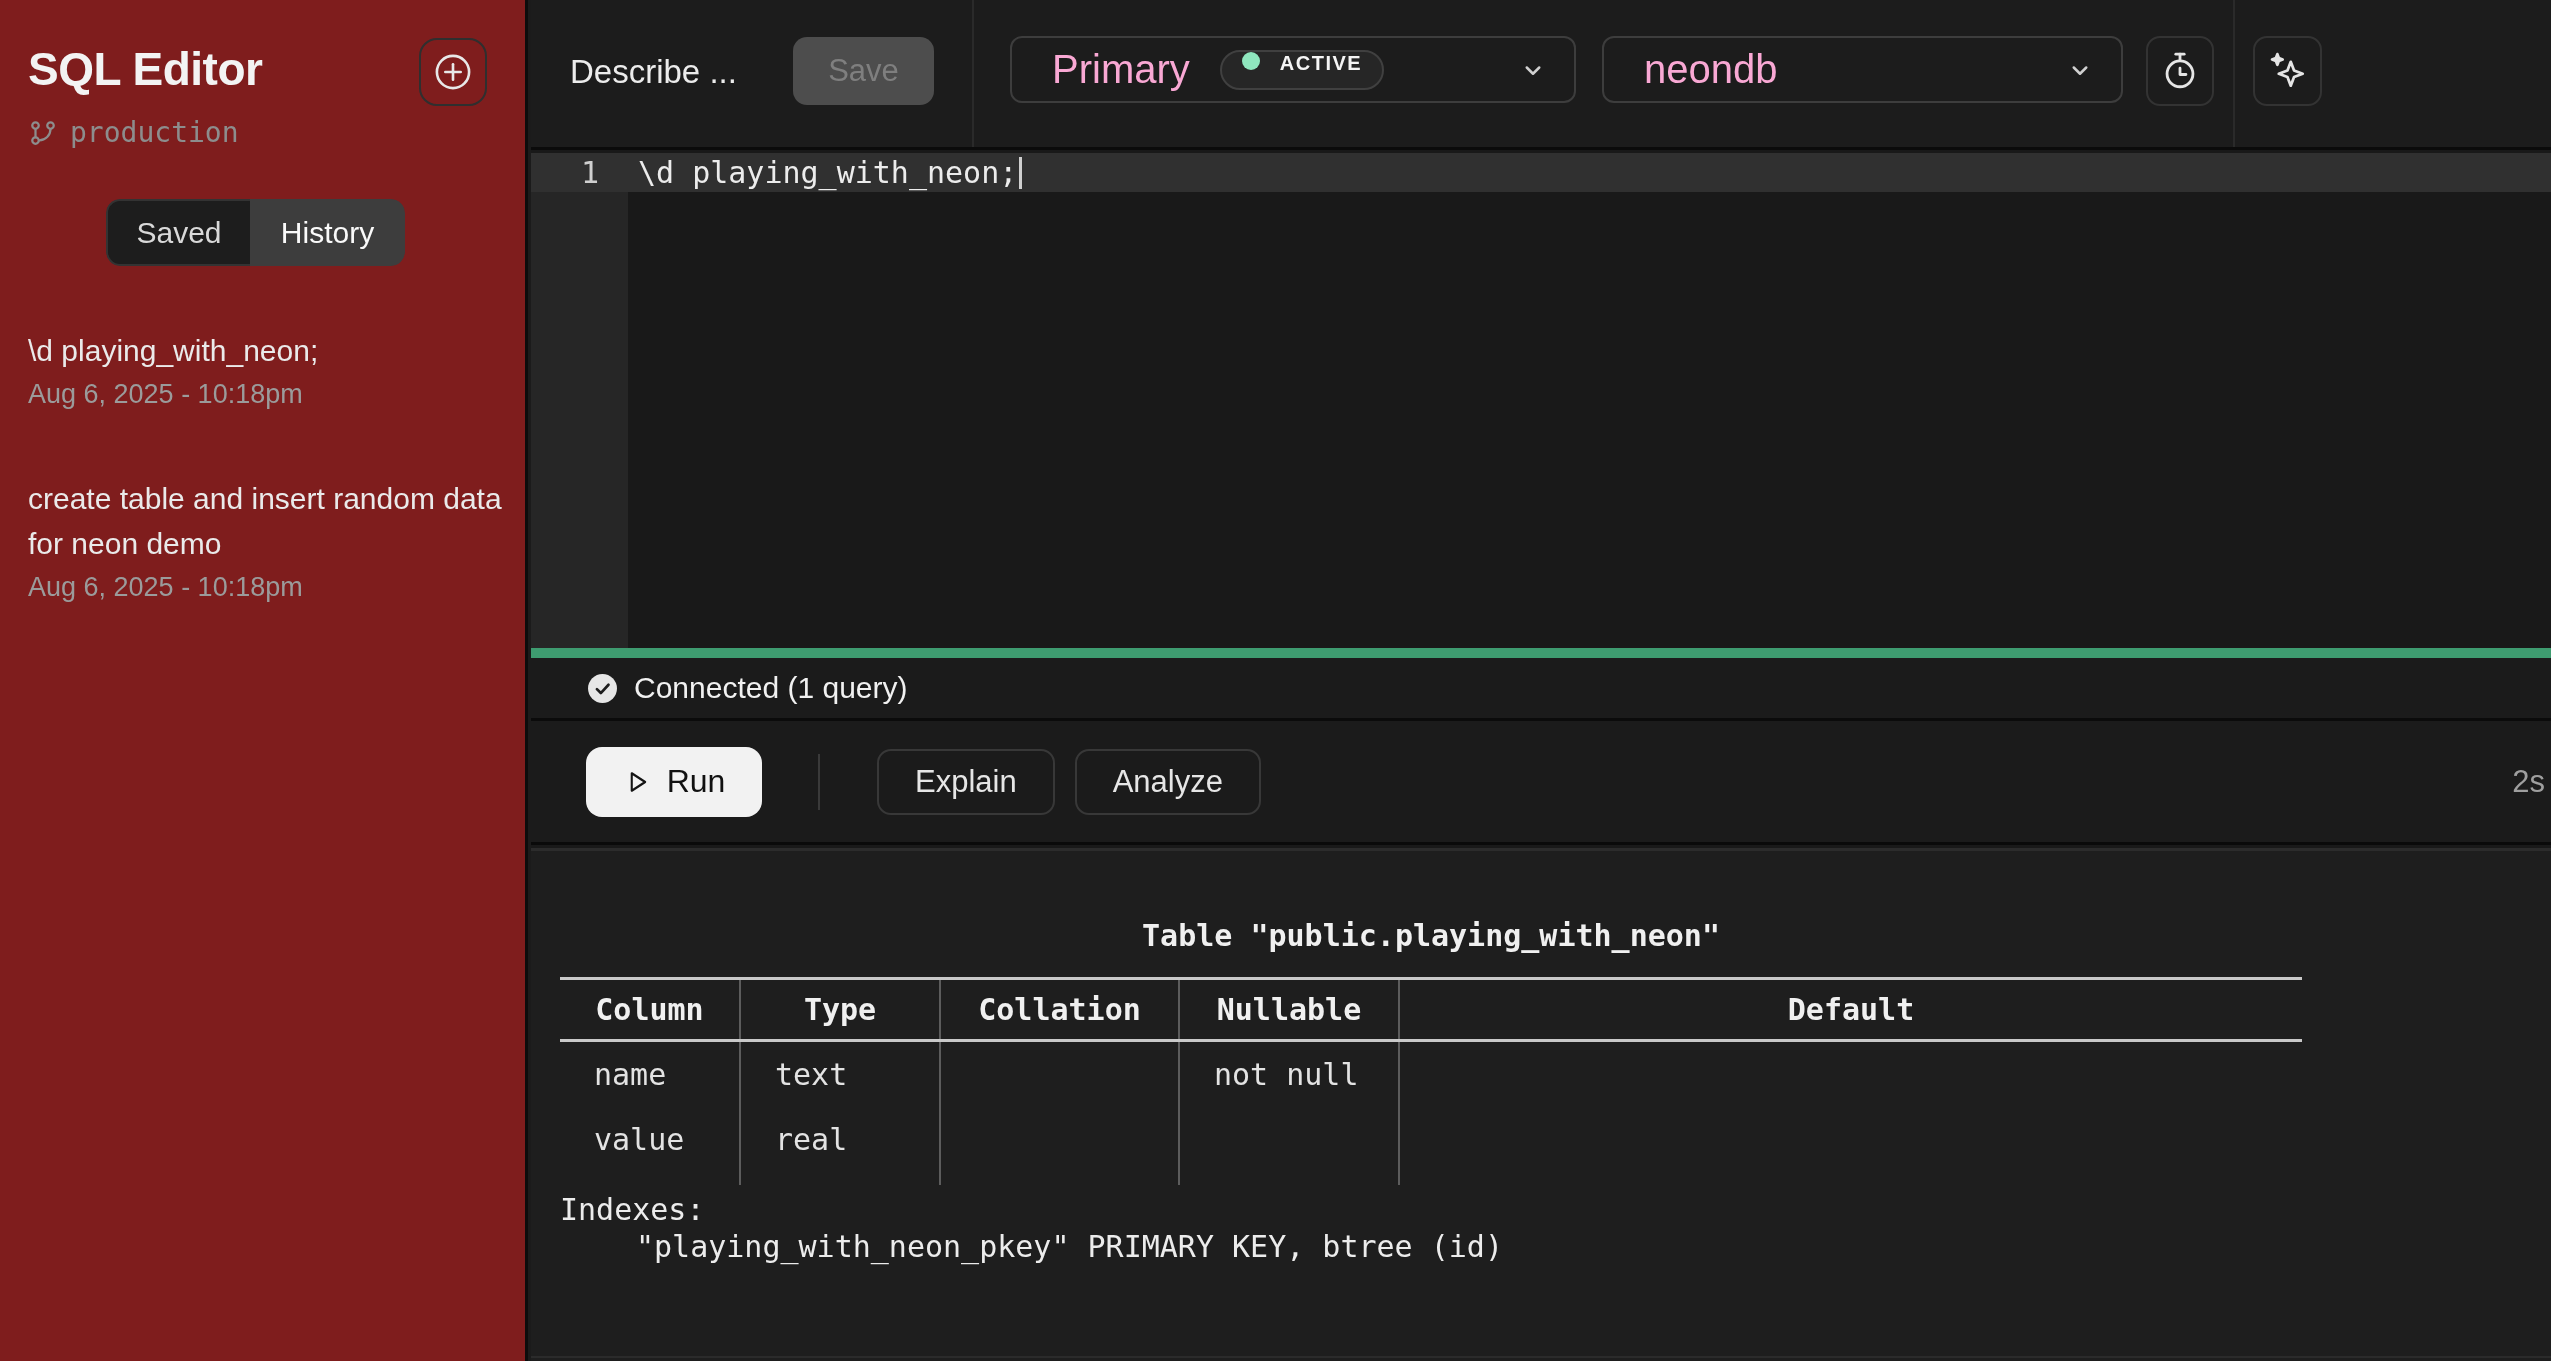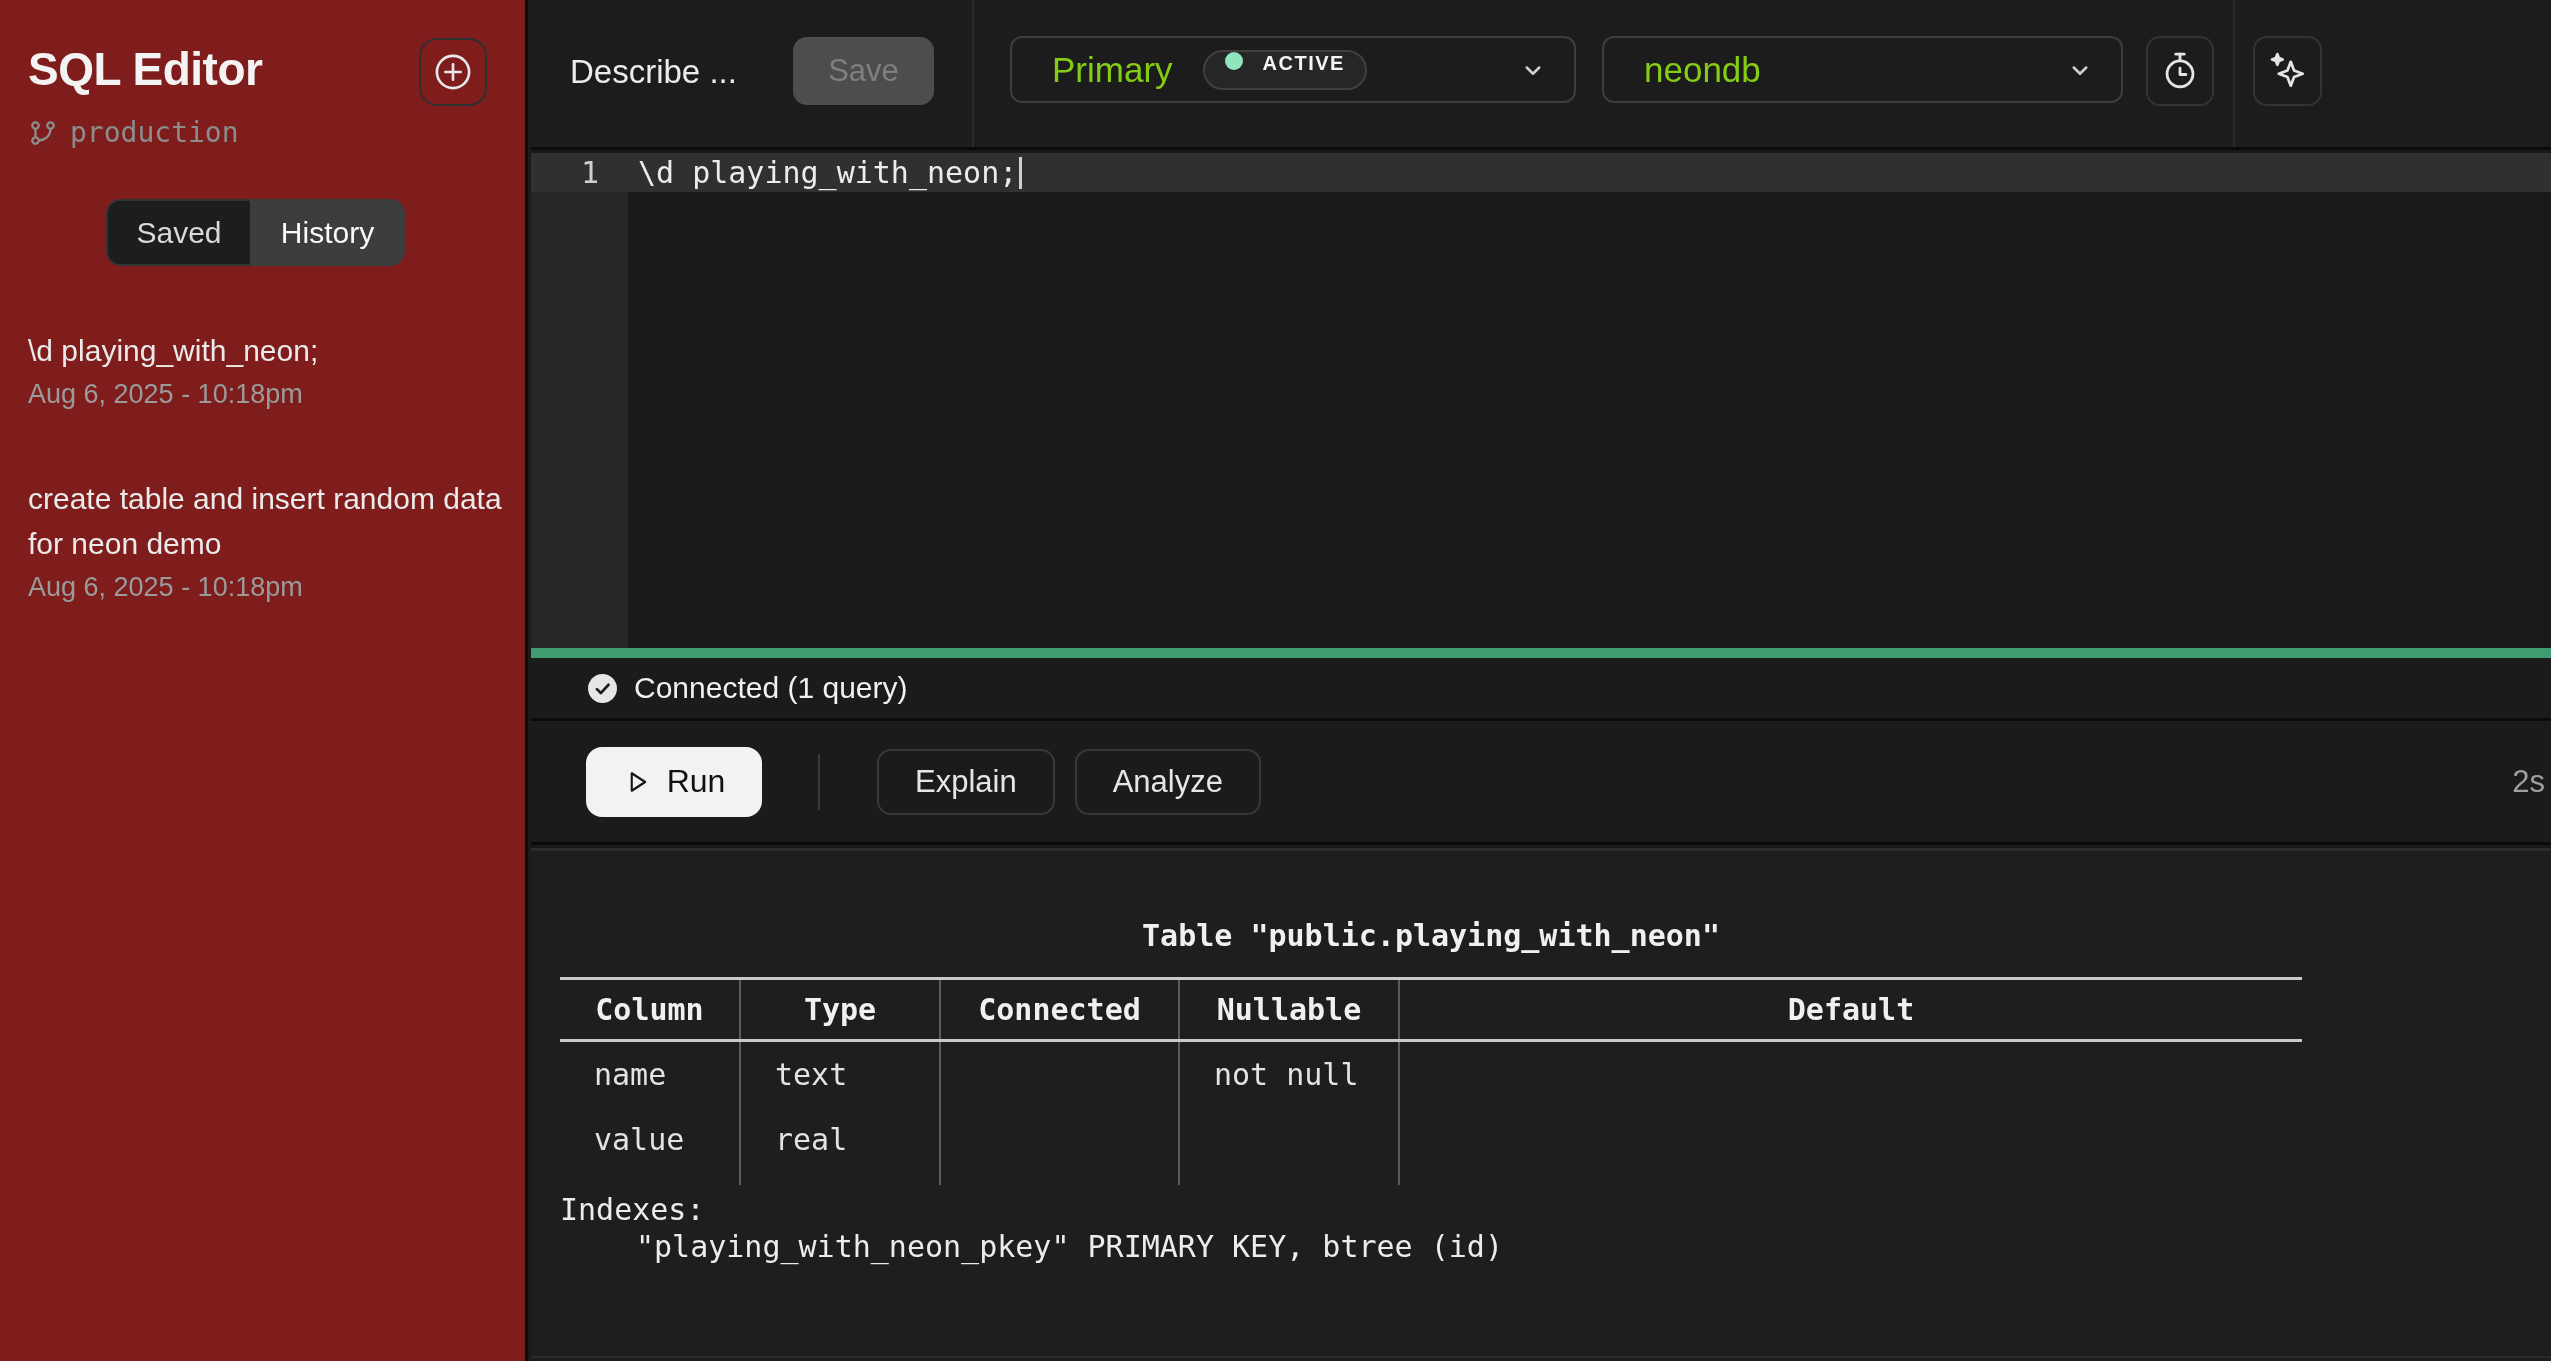--- a/index.html
+++ b/index.html
@@ -67,21 +67,21 @@
     position: absolute; left: 262px; top: 37px; width: 141px; height: 68px;
     background: #4d4d4d; border: 0; border-radius: 14px;
     font-size: 31px; color: #7f7f7f; font-family: "Liberation Sans", sans-serif; cursor: default;
   }
   .tb-divider { position: absolute; top: 0; width: 2px; height: 147px; background: #2a2a2a; }
   .select {
     position: absolute; top: 36px; height: 67px;
     border: 2px solid #3d3d3d; border-radius: 12px; background: transparent;
     display: flex; align-items: center; padding: 0 40px; cursor: pointer;
   }
-  .select .val { font-size: 35px; color: #84cc16; }
+  .select .val { font-size: 40px; color: #f9a8d4; }
   .select .chev { position: absolute; right: 26px; top: 50%; transform: translateY(-50%); }
   .badge {
     display: flex; align-items: flex-start; gap: 20px; margin-left: 30px;
     height: 40px; padding: 0 20px; border: 2px solid #404040; border-radius: 20px;
     background: #262626;
   }
   .badge .dot { width: 18px; height: 18px; border-radius: 50%; }
   .badge .blabel { font-size: 20px; font-weight: 700; letter-spacing: 1.5px; color: #f5f5f5; }
   .icon-btn {
     position: absolute; top: 36px; width: 68px; height: 70px;
@@ -306,21 +306,21 @@
             <col style="width:180px">
               <col style="width:200px">
               <col style="width:239px">
               <col style="width:220px">
               <col style="width:903px">
           </colgroup>
           <thead>
             <tr>
               <th>Column</th>
               <th>Type</th>
-              <th>Connected</th>
+              <th>Collation</th>
               <th>Nullable</th>
               <th>Default</th>
             </tr>
           </thead>
           <tbody>
             <tr>
               <td>name</td>
               <td>text</td>
               <td></td>
               <td>not null</td>

